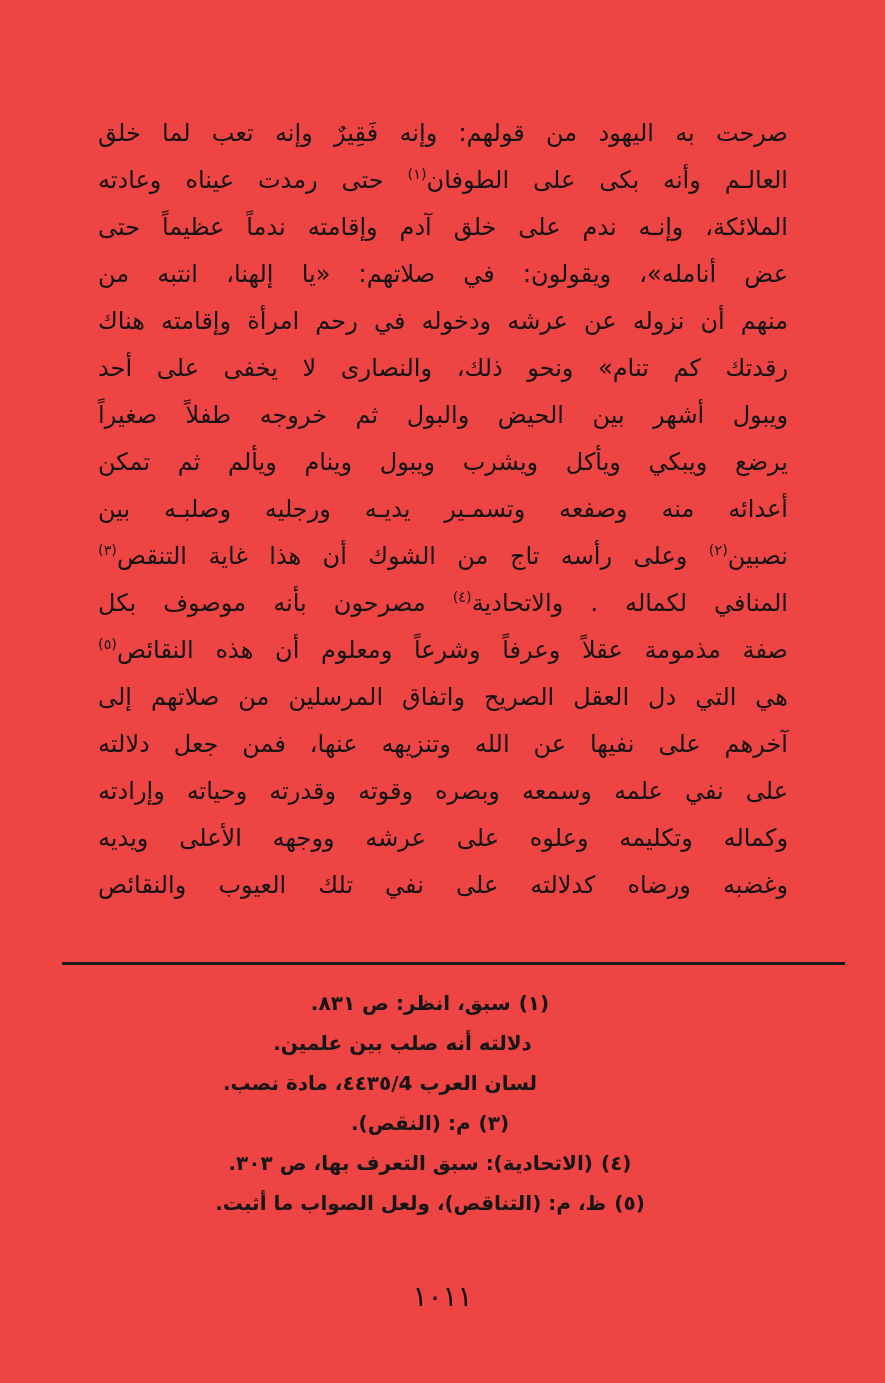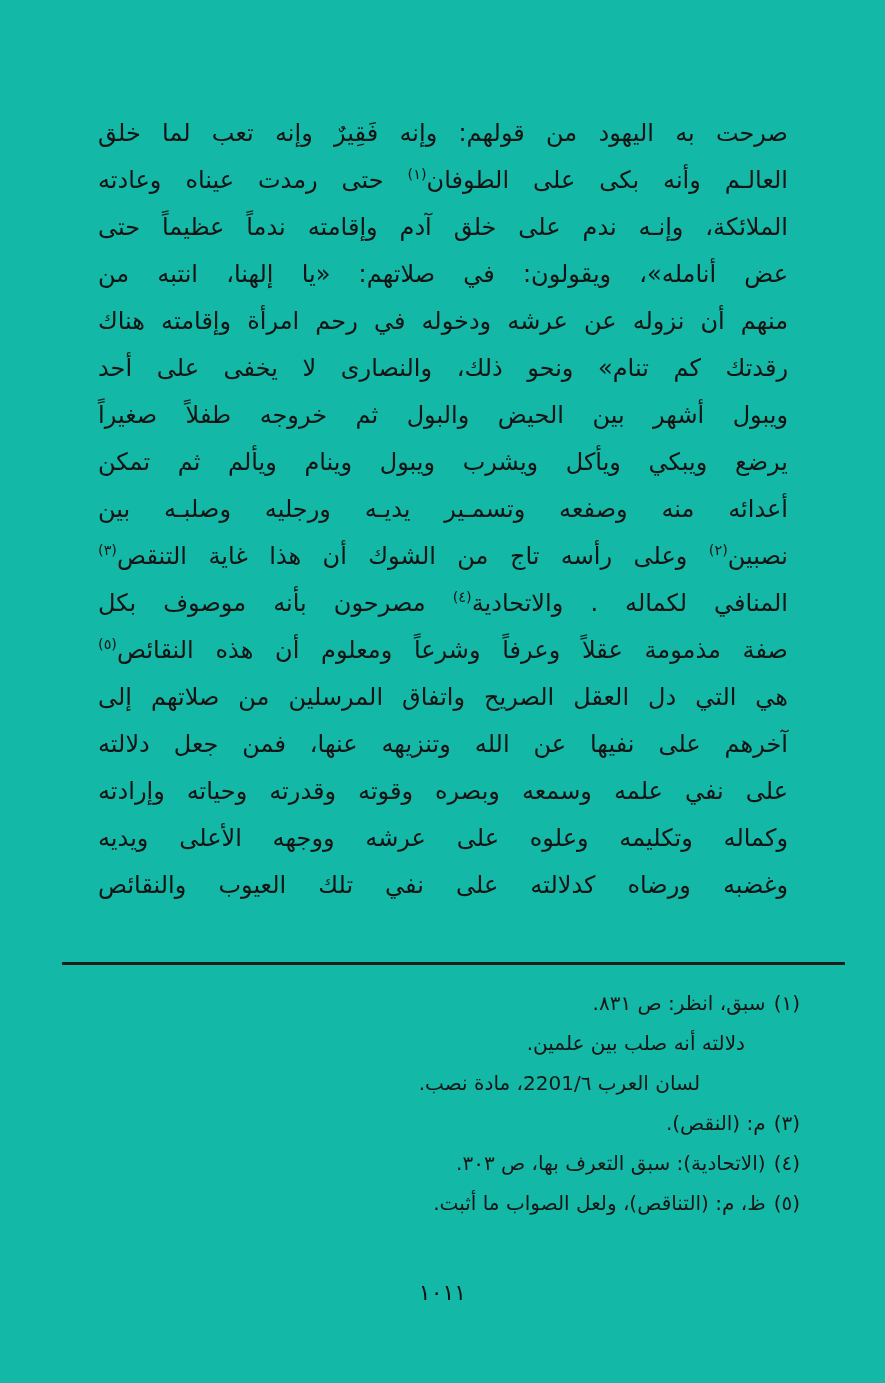--- a/index.html
+++ b/index.html
@@ -4,21 +4,21 @@
 <style>
   html, body {
     margin: 0;
     padding: 0;
     background: #ffffff;
   }
   .page {
     position: relative;
     width: 885px;
     height: 1383px;
-    background: #14b8a6;
+    background: #ef4444;
     color: #161616;
     font-family: "DejaVu Sans", sans-serif;
     direction: rtl;
     overflow: hidden;
   }
   
   .main-text {
     position: absolute;
     top: 110px;
     right: 97px;
@@ -53,37 +53,38 @@
     position: absolute;
     top: 983px;
     right: 85px;
     width: 740px;
   }
   .fn-line {
     direction: rtl;
     unicode-bidi: embed;
     font-size: 20px;
     line-height: 40px;
-    text-align: right;
+    text-align: center;
     white-space: nowrap;
     color: #161616;
+    font-weight: bold;
   }
   .fn-line .fn-marker {
     margin-left: 8px;
   }
   .fn-line.cont-1 { padding-right: 55px; }
   .fn-line.cont-2 { padding-right: 100px; }
   
   .page-number {
     position: absolute;
     top: 1280px;
     left: 0;
     width: 100%;
     text-align: center;
-    font-size: 22px;
+    font-size: 28px;
     letter-spacing: 4px;
     color: #111111;
   }
 </style>
 </head>
 <body>
 
 <div class="page">
 
   <div class="main-text">
@@ -111,21 +112,21 @@
   <div class="footnotes">
 
     <div class="fn-line">
       <span class="fn-marker">(١)</span><span>سبق، انظر: ص ٨٣١.</span>
     </div>
 
     <div class="fn-line cont-1">
       <span>دلالته أنه صلب بين علمين.</span>
     </div>
     <div class="fn-line cont-2">
-      <span>لسان العرب 2201/٦، مادة نصب.</span>
+      <span>لسان العرب ٤٤٣٥/4، مادة نصب.</span>
     </div>
 
     <div class="fn-line">
       <span class="fn-marker">(٣)</span><span>م: (النقص).</span>
     </div>
 
     <div class="fn-line">
       <span class="fn-marker">(٤)</span><span>(الاتحادية): سبق التعرف بها، ص ٣٠٣.</span>
     </div>
 

